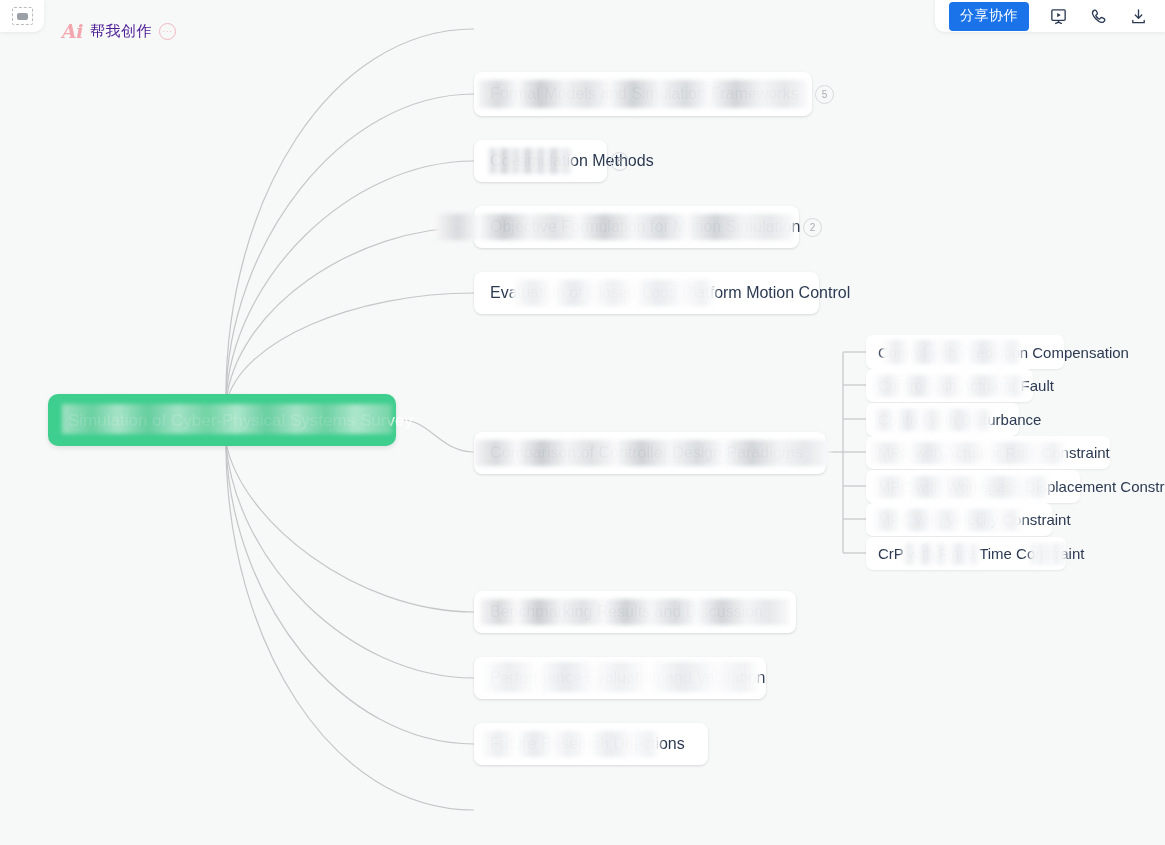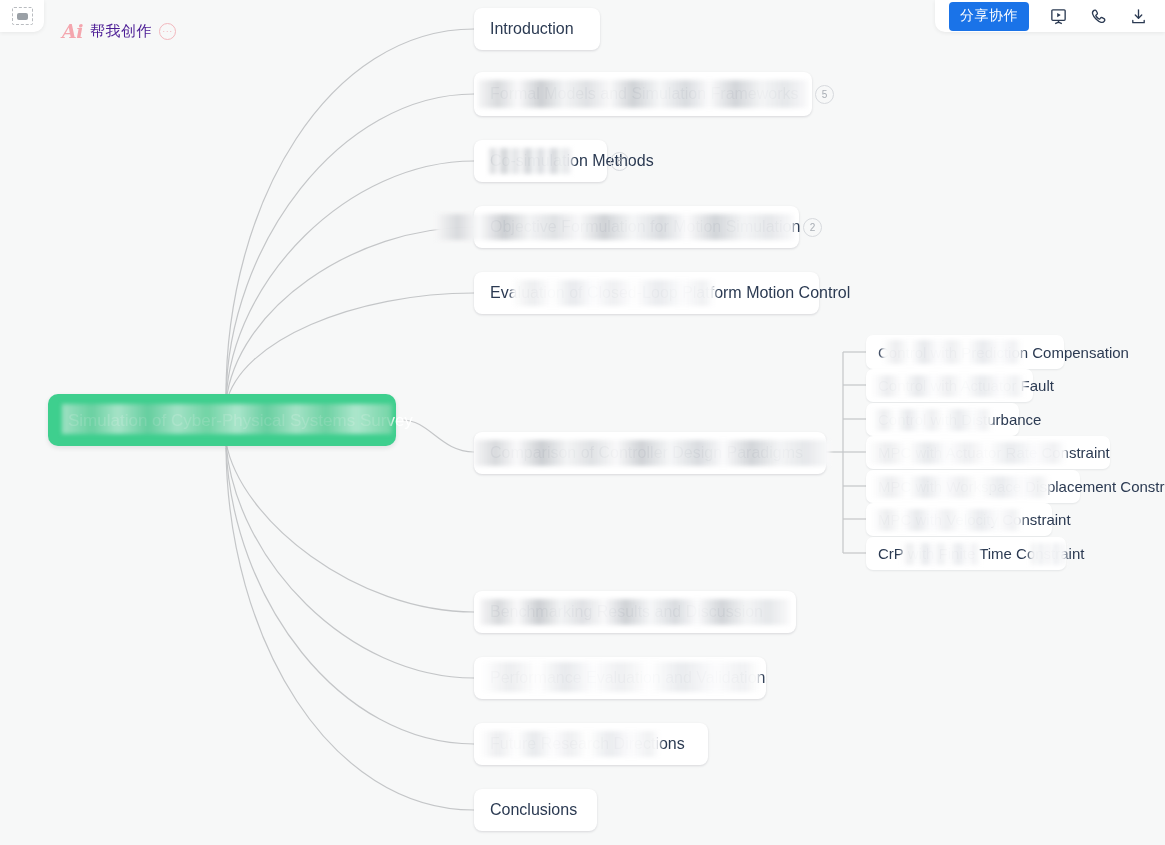--- a/index.html
+++ b/index.html
@@ -250,23 +250,20 @@
       <path d="M843,519 L866,519"></path>
       <path d="M843,553 L866,553"></path>
     </g>
   </svg>
 
   <div class="node root" style="left:48px; top:394px; width:348px; height:52px; padding:0 20px;">
     <span class="label">Simulation of Cyber-Physical Systems Survey</span>
   </div>
   <div class="redact green" style="left:62px; top:404px; width:330px; height:30px;"></div>
 
-  <div class="node" style="left:474px; top:8px; width:126px; height:42px; padding:0 16px;">
-    <span class="label">Introduction</span>
-  </div>
 
   <div class="node" style="left:474px; top:72px; width:338px; height:44px; padding:0 16px;">
     <span class="label">Formal Models and Simulation Frameworks</span>
   </div>
   <div class="redact light" style="left:478px; top:80px; width:330px; height:28px;"></div>
   <div class="badge" style="left:815px; top:85px;">5</div>
 
   <div class="node" style="left:474px; top:140px; width:133px; height:42px; padding:0 16px;">
     <span class="label">Co-simulation Methods</span>
   </div>
@@ -297,23 +294,20 @@
   <div class="node" style="left:474px; top:657px; width:292px; height:42px; padding:0 16px;">
     <span class="label">Performance Evaluation and Validation</span>
   </div>
   <div class="redact paper" style="left:482px; top:662px; width:278px; height:30px;"></div>
 
   <div class="node" style="left:474px; top:723px; width:234px; height:42px; padding:0 16px;">
     <span class="label">Future Research Directions</span>
   </div>
   <div class="redact paper" style="left:480px; top:731px; width:180px; height:26px;"></div>
 
-  <div class="node" style="left:474px; top:789px; width:123px; height:42px; padding:0 16px;">
-    <span class="label">Conclusions</span>
-  </div>
 
   <div class="node sub" style="left:866px; top:335px; width:198px; height:34px; padding:0 12px;">
     <span class="label">Control with Prediction Compensation</span>
   </div>
   <div class="redact paper" style="left:882px; top:340px; width:140px; height:24px;"></div>
 
   <div class="node sub" style="left:866px; top:369px; width:167px; height:33px; padding:0 12px;">
     <span class="label">Control with Actuator Fault</span>
   </div>
   <div class="redact paper" style="left:872px; top:375px; width:153px; height:22px;"></div>

